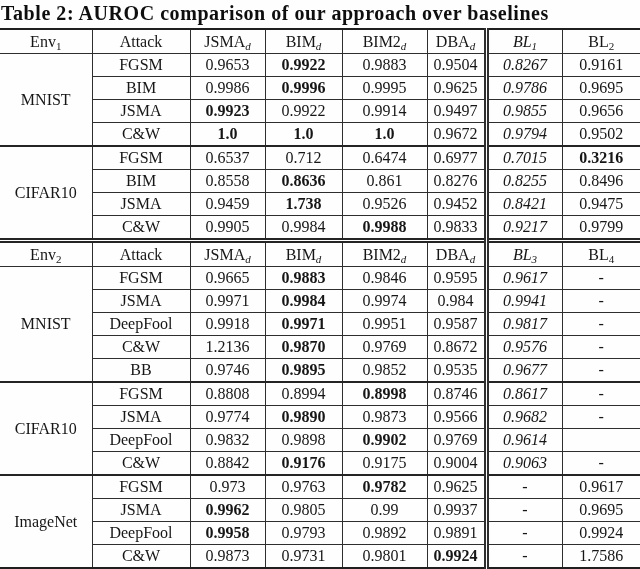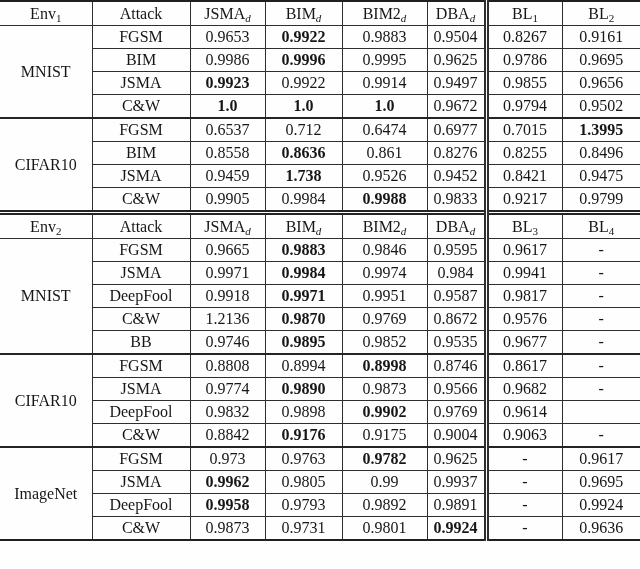--- a/index.html
+++ b/index.html
@@ -49,35 +49,36 @@
     font-size: 16px;
     font-weight: 400;
     height: 22px;
     line-height: 1.1;
     overflow: hidden;
     white-space: nowrap;
   }
   tr.header-row th { height: 23px; }
   .c-env  { border-left: none; text-align: center; }
   .c-last { border-right: none; }
-  .c-bl1  { border-left: 5px double #2e2e2e; }
+  .c-bl1  { border-left: 5px double #2e2e2e; font-style: italic; }
   tr.group-sep td { border-top: 2px solid #242424; }
   tr.section-sep th { border-top: 5px double #242424; }
   td.b { font-weight: 700; }
   sub {
     font-size: 11px;
     line-height: 0;
     vertical-align: -3px;
   }
   sub.it { font-style: italic; }
 </style>
 </head>
 <body>
 
 <div class="page">
+  <div class="caption">Table 2: AUROC comparison of our approach over baselines</div>
   <table class="auroc">
     <colgroup>
       <col class="w-env">
         <col class="w-attack">
         <col class="w-v1">
         <col class="w-v2">
       <col class="w-v3">
         <col class="w-v4">
         <col class="w-bl1">
         <col class="w-bl2">
@@ -131,21 +132,21 @@
           <td class="c-val c-last">0.9502</td>
         </tr>
         <tr class="group-sep">
           <td class="c-env" rowspan="4">CIFAR10</td>
           <td class="c-attack">FGSM</td>
           <td class="c-val">0.6537</td>
           <td class="c-val">0.712</td>
           <td class="c-val">0.6474</td>
           <td class="c-val">0.6977</td>
           <td class="c-val c-bl1">0.7015</td>
-          <td class="c-val c-last b">1.3995</td>
+          <td class="c-val c-last b">0.3216</td>
         </tr>
         <tr>
           <td class="c-attack">BIM</td>
           <td class="c-val">0.8558</td>
           <td class="c-val b">0.8636</td>
           <td class="c-val">0.861</td>
           <td class="c-val">0.8276</td>
           <td class="c-val c-bl1">0.8255</td>
           <td class="c-val c-last">0.8496</td>
         </tr>
@@ -288,17 +289,17 @@
           <td class="c-val c-bl1">-</td>
           <td class="c-val c-last">0.9924</td>
         </tr>
         <tr>
           <td class="c-attack">C&amp;W</td>
           <td class="c-val">0.9873</td>
           <td class="c-val">0.9731</td>
           <td class="c-val">0.9801</td>
           <td class="c-val b">0.9924</td>
           <td class="c-val c-bl1">-</td>
-          <td class="c-val c-last">0.9636</td>
+          <td class="c-val c-last">1.7586</td>
         </tr>
       </tbody>
   </table>
 </div>
 
 </body></html>

